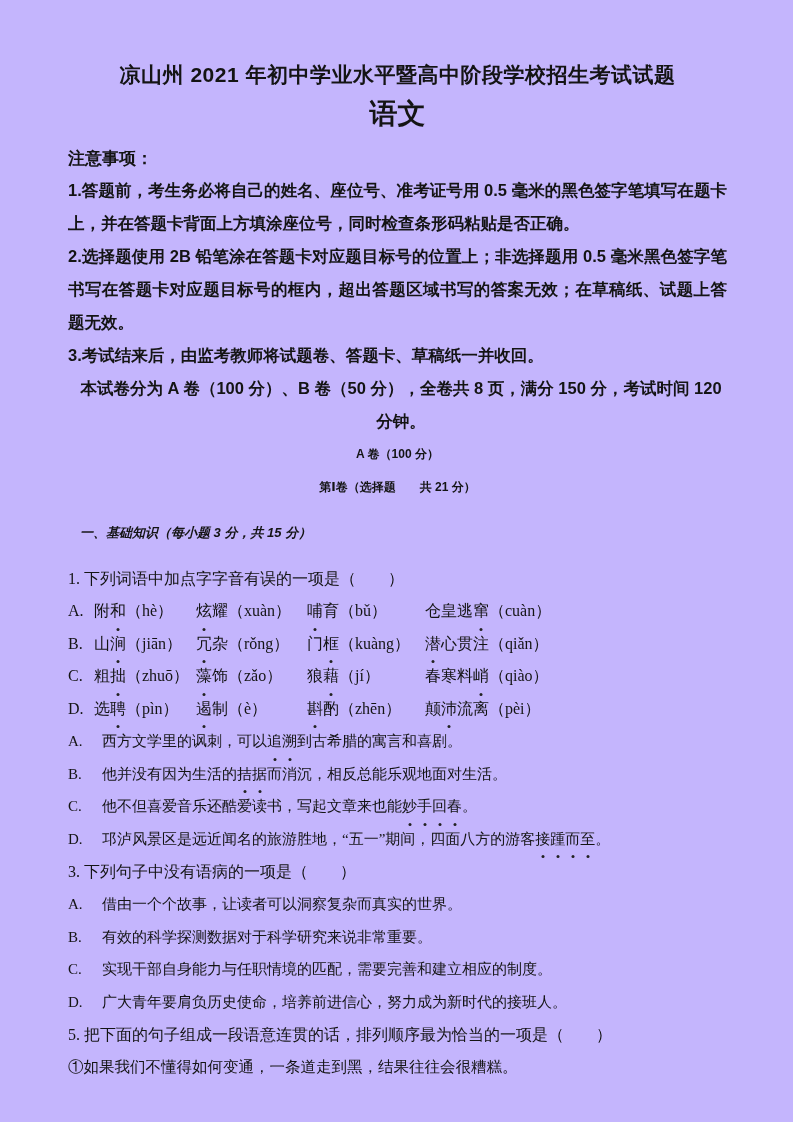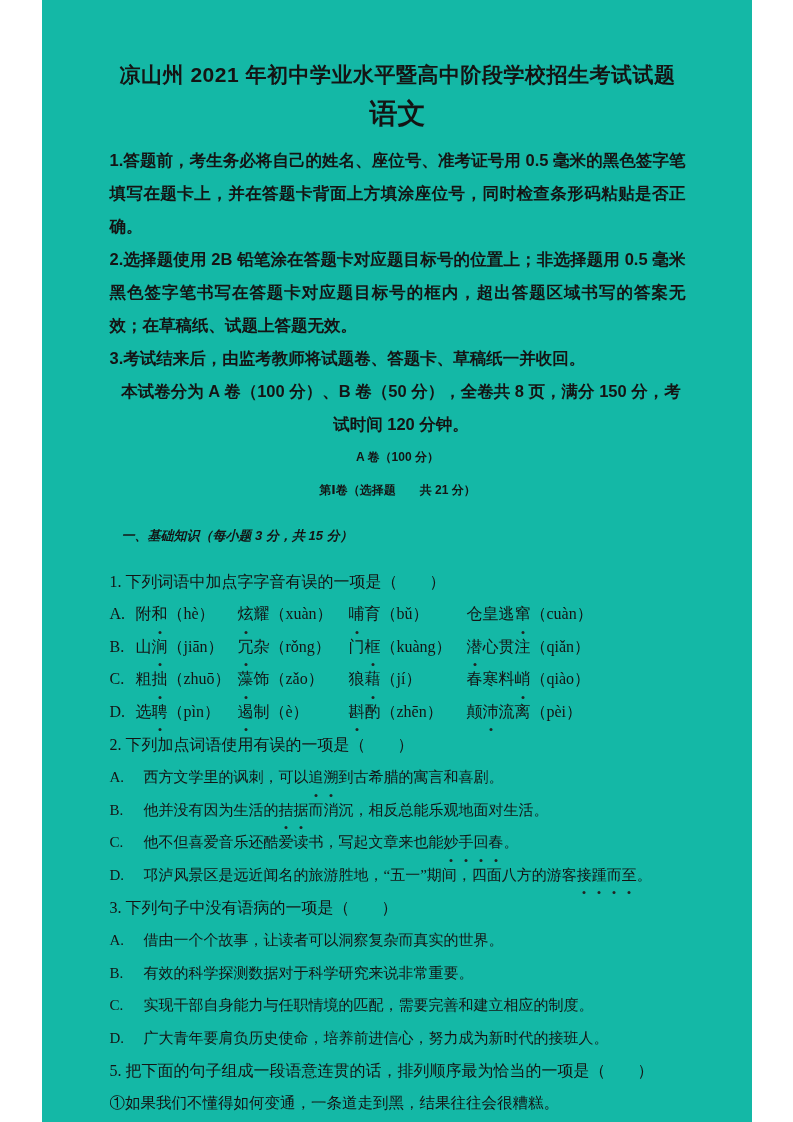--- a/index.html
+++ b/index.html
@@ -1,21 +1,21 @@
 <!DOCTYPE html>
 <html><head>
 <meta charset="utf-8">
 <style>
   * { box-sizing: border-box; }
   html, body { margin: 0; padding: 0; background: #ffffff; }
   .page {
-    width: 710px;
+    width: 793px;
     height: 1122px;
     margin: 0 auto;
-    background: #14b8a6;
+    background: #c4b5fd;
     color: #141414;
     padding: 60px 66px 8px 68px;
     overflow: hidden;
     font-family: "Liberation Serif", "DejaVu Serif", serif;
   }
   .heiti { font-family: "Liberation Sans", "DejaVu Sans", sans-serif; font-weight: 700; }
 
   .page-title {
     font-size: 21px;
     line-height: 30px;
@@ -99,20 +99,21 @@
   }
 </style>
 </head>
 <body>
 
 <div class="page">
 
   <h1 class="page-title heiti">凉山州 2021 年初中学业水平暨高中阶段学校招生考试试题</h1>
   <h2 class="subject-title heiti">语文</h2>
 
+  <div class="notice-heading heiti">注意事项：</div>
   <p class="notice-para heiti">1.答题前，考生务必将自己的姓名、座位号、准考证号用 0.5 毫米的黑色签字笔填写在题卡上，并在答题卡背面上方填涂座位号，同时检查条形码粘贴是否正确。</p>
   <p class="notice-para heiti">2.选择题使用 2B 铅笔涂在答题卡对应题目标号的位置上；非选择题用 0.5 毫米黑色签字笔书写在答题卡对应题目标号的框内，超出答题区域书写的答案无效；在草稿纸、试题上答题无效。</p>
   <p class="notice-para heiti">3.考试结来后，由监考教师将试题卷、答题卡、草稿纸一并收回。</p>
 
   <p class="exam-info heiti">本试卷分为 A 卷（100 分）、B 卷（50 分），全卷共 8 页，满分 150 分，考试时间 120 分钟。</p>
 
   <div class="center-heading heiti">A 卷（100 分）</div>
   <div class="center-heading heiti">第Ⅰ卷（选择题　　共 21 分）</div>
   <div class="section-heading heiti">一、基础知识（每小题 3 分，共 15 分）</div>
 
@@ -143,21 +144,20 @@
     <div class="word-row">
       <span>D.</span>
       <span>选<span class="dot">聘</span>（pìn）</span>
       <span><span class="dot">遏</span>制（è）</span>
       <span><span class="dot">斟</span>酌（zhēn）</span>
       <span>颠<span class="dot">沛</span>流离（pèi）</span>
     </div>
   </div>
 
   <div>
-    <p class="stem">2. 下列加点词语使用有误的一项是（　　）</p>
     <div class="opt-row">
       <span>A.</span>
       <span>西方文学里的讽刺，可以<span class="dot">追</span><span class="dot">溯</span>到古希腊的寓言和喜剧。</span>
     </div>
     <div class="opt-row">
       <span>B.</span>
       <span>他并没有因为生活的<span class="dot">拮</span><span class="dot">据</span>而消沉，相反总能乐观地面对生活。</span>
     </div>
     <div class="opt-row">
       <span>C.</span>

